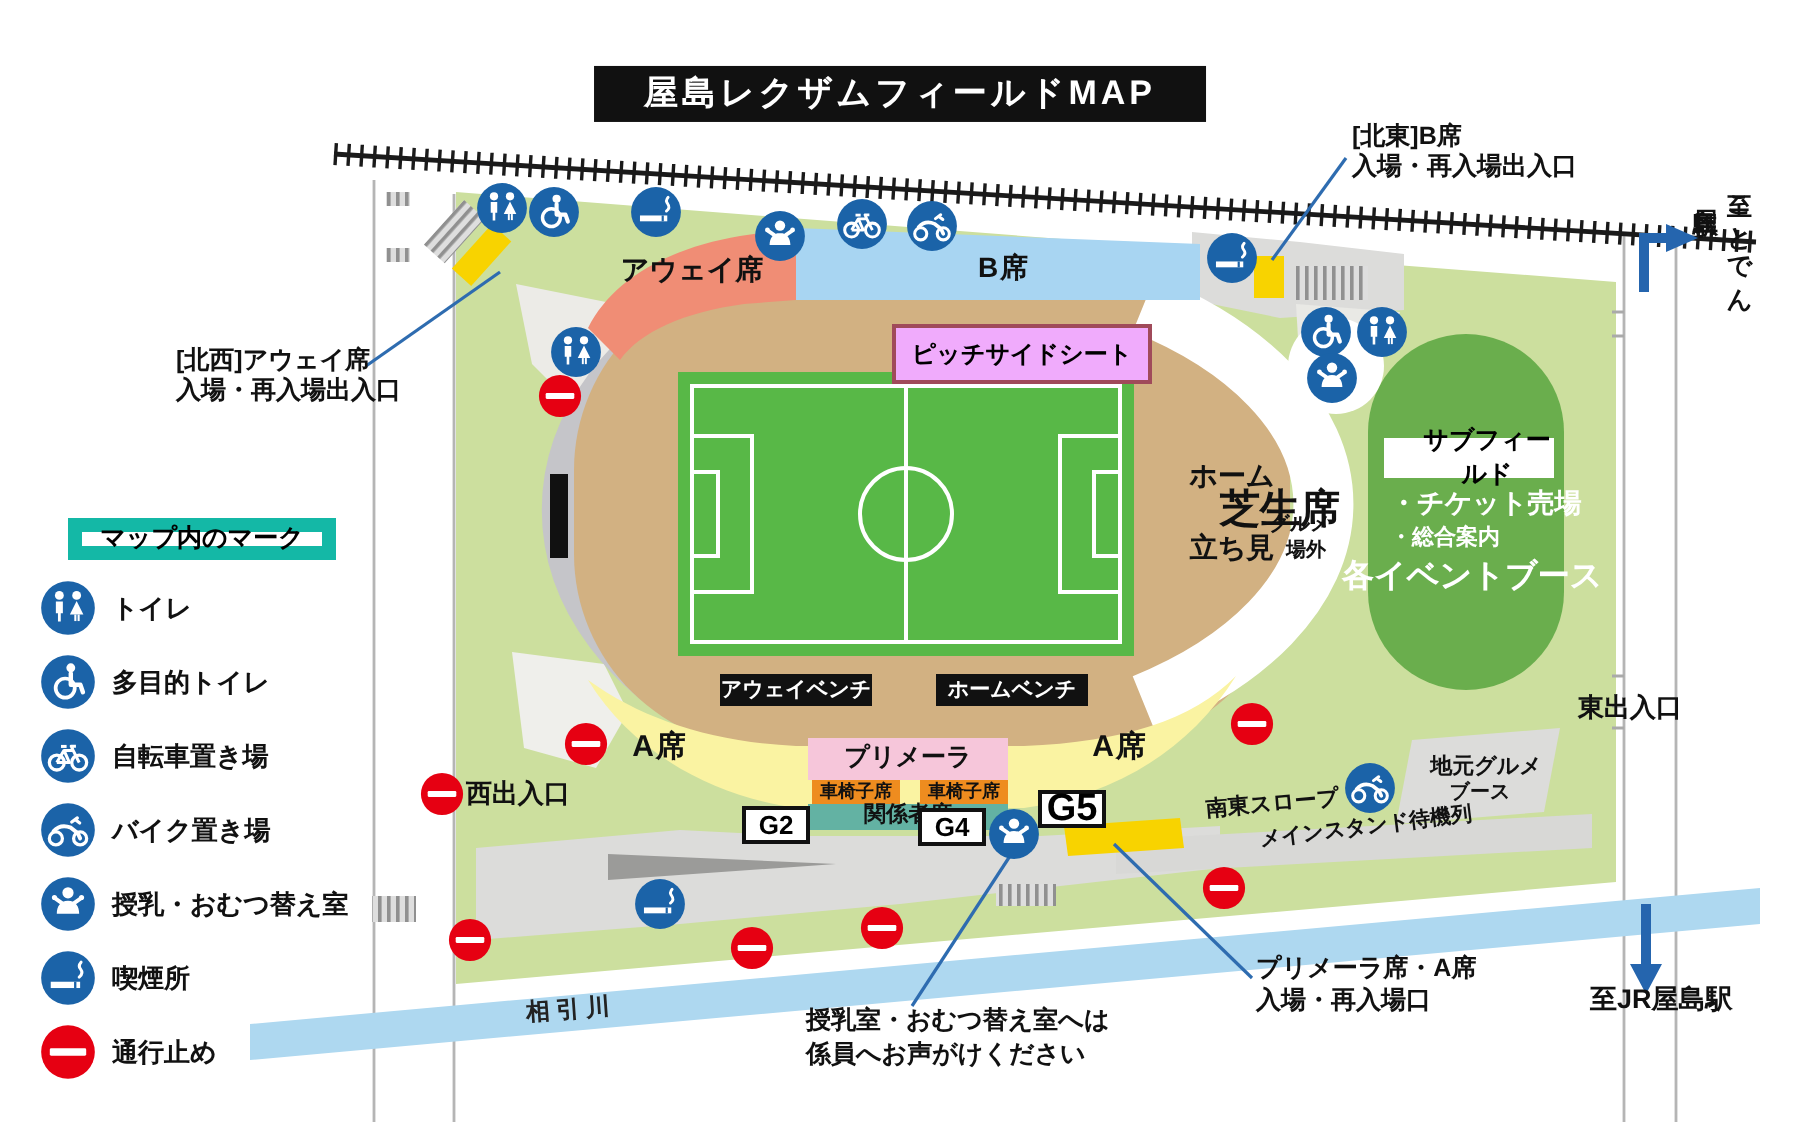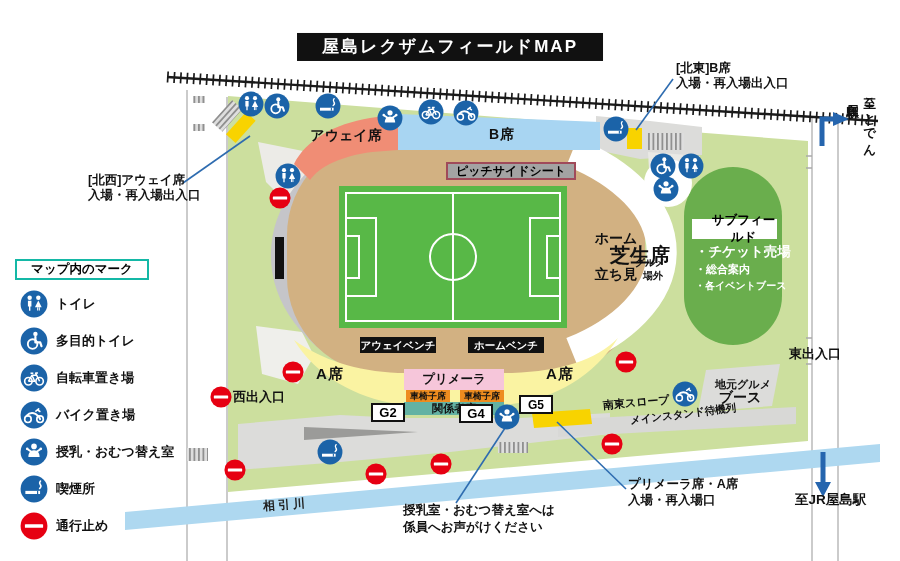--- a/index.html
+++ b/index.html
@@ -198,21 +198,21 @@
   <use href="#i-wheel" x="20" y="327" width="28" height="28"></use>
   <use href="#i-bike" x="20" y="364" width="28" height="28"></use>
   <use href="#i-moto" x="20" y="401" width="28" height="28"></use>
   <use href="#i-nurse" x="20" y="438" width="28" height="28"></use>
   <use href="#i-smoke" x="20" y="475" width="28" height="28"></use>
   <use href="#i-noentry" x="20" y="512" width="28" height="28"></use>
 </svg>
 
 <div class="lbl c" style="left:450px;top:47px;background:#111;color:#fff;padding:4px 25px;font-size:17px;letter-spacing:2px;">屋島レクザムフィールドMAP</div>
 
-<div class="box" style="left:15px;top:259px;width:134px;height:21px;border:2px solid #14b8a6;background:#fff;font-size:12.5px;">マップ内のマーク</div>
+<div class="box" style="left:34px;top:259px;width:134px;height:21px;border:7px solid #14b8a6;background:#fff;font-size:12.5px;">マップ内のマーク</div>
 <div class="lbl vc" style="left:56px;top:304px;font-size:13px;">トイレ</div>
 <div class="lbl vc" style="left:56px;top:341px;font-size:13px;">多目的トイレ</div>
 <div class="lbl vc" style="left:56px;top:378px;font-size:13px;">自転車置き場</div>
 <div class="lbl vc" style="left:56px;top:415px;font-size:13px;">バイク置き場</div>
 <div class="lbl vc" style="left:56px;top:452px;font-size:13px;">授乳・おむつ替え室</div>
 <div class="lbl vc" style="left:56px;top:489px;font-size:13px;">喫煙所</div>
 <div class="lbl vc" style="left:56px;top:526px;font-size:13px;">通行止め</div>
 
 <div class="lbl" style="left:88px;top:173px;font-size:12.5px;">[北西]アウェイ席</div>
 <div class="lbl" style="left:88px;top:188px;font-size:12.5px;">入場・再入場出入口</div>
@@ -224,42 +224,42 @@
 <div class="lbl" style="left:403px;top:520px;font-size:12.5px;">係員へお声がけください</div>
 
 <div class="lbl c" style="left:346px;top:135px;font-size:14px;">アウェイ席</div>
 <div class="lbl c" style="left:502px;top:134px;font-size:14px;letter-spacing:1px;">B席</div>
 <div class="lbl c" style="left:330px;top:374px;font-size:15px;letter-spacing:1px;">A席</div>
 <div class="lbl c" style="left:560px;top:374px;font-size:15px;letter-spacing:1px;">A席</div>
 <div class="lbl c" style="left:454px;top:379px;font-size:12.5px;">プリメーラ</div>
 <div class="lbl c" style="left:428px;top:396px;font-size:9px;">車椅子席</div>
 <div class="lbl c" style="left:482px;top:396px;font-size:9px;">車椅子席</div>
 <div class="lbl c" style="left:454px;top:408px;font-size:11px;">関係者席</div>
-<div class="box" style="left:446px;top:162px;width:130px;height:18px;border:2px solid #a04a5a;background:#a3a3a3;font-size:12px;">ピッチサイドシート</div>
+<div class="box" style="left:446px;top:162px;width:130px;height:30px;border:2px solid #a04a5a;background:#f0abfc;font-size:12px;">ピッチサイドシート</div>
 <div class="lbl c white" style="left:398px;top:345px;font-size:10.5px;">アウェイベンチ</div>
 <div class="lbl c white" style="left:506px;top:345px;font-size:10.5px;">ホームベンチ</div>
 <div class="lbl c" style="left:616px;top:238px;font-size:14px;">ホーム</div>
 <div class="lbl c" style="left:640px;top:256px;font-size:20px;">芝生席</div>
 <div class="lbl c" style="left:616px;top:274px;font-size:14px;">立ち見</div>
 <div class="lbl c" style="left:653px;top:250px;font-size:10px;margin-top:26px;">場外</div>
 <div class="lbl c" style="left:650px;top:263px;font-size:10px;">グルメ</div>
 
 <div class="box" style="left:371px;top:403px;width:34px;height:19px;border:2px solid #111;background:#fff;font-size:13px;">G2</div>
 <div class="box" style="left:459px;top:404px;width:34px;height:19px;border:2px solid #111;background:#fff;font-size:13px;">G4</div>
-<div class="box" style="left:519px;top:395px;width:34px;height:19px;border:2px solid #111;background:#fff;font-size:12px;">G5</div>
+<div class="box" style="left:519px;top:395px;width:34px;height:19px;border:2px solid #111;background:#fff;font-size:19px;">G5</div>
 
 <div class="box" style="left:692px;top:219px;width:85px;height:20px;background:#fff;font-size:12.5px;padding-left:18px;">サブフィールド</div>
 <div class="lbl white" style="left:695px;top:244px;font-size:13.5px;">・チケット売場</div>
 <div class="lbl white" style="left:695px;top:263px;font-size:11px;">・総合案内</div>
-<div class="lbl white" style="left:695px;top:280px;font-size:10px;text-align:right;">・各イベントブース</div>
+<div class="lbl white" style="left:655px;top:280px;font-size:16px;text-align:right;">・各イベントブース</div>
 
 <div class="lbl" style="left:233px;top:389px;font-size:13px;">西出入口</div>
 <div class="lbl" style="left:789px;top:346px;font-size:13px;">東出入口</div>
 <div class="lbl vtext" style="left:862px;top:88px;font-size:12.5px;">至ことでん</div>
 <div class="lbl vtext" style="left:845px;top:94px;font-size:12.5px;">屋島駅</div>
 <div class="lbl" style="left:795px;top:492px;font-size:13.5px;">至JR屋島駅</div>
 <div class="lbl" style="left:263px;top:499px;font-size:12px;letter-spacing:3px;transform:rotate(-4deg);transform-origin:left center;color:#222;">相引川</div>
 <div class="lbl" style="left:603px;top:399px;font-size:11px;transform:rotate(-5deg);transform-origin:left center;">南東スロープ</div>
 <div class="lbl" style="left:630px;top:414px;font-size:10.5px;transform:rotate(-7deg);transform-origin:left center;">メインスタンド待機列</div>
 <div class="lbl c" style="left:743px;top:384px;font-size:11px;">地元グルメ</div>
-<div class="lbl c" style="left:740px;top:397px;font-size:14px;">ブース</div>
+<div class="lbl c" style="left:740px;top:397px;font-size:10px;">ブース</div>
 
 </div>
 
 </body></html>

